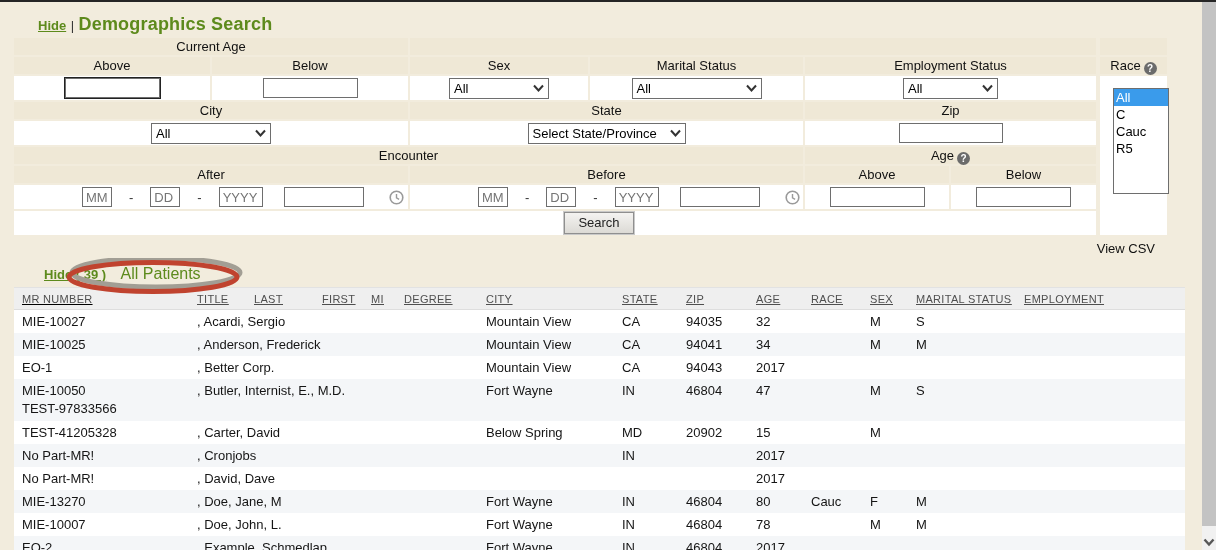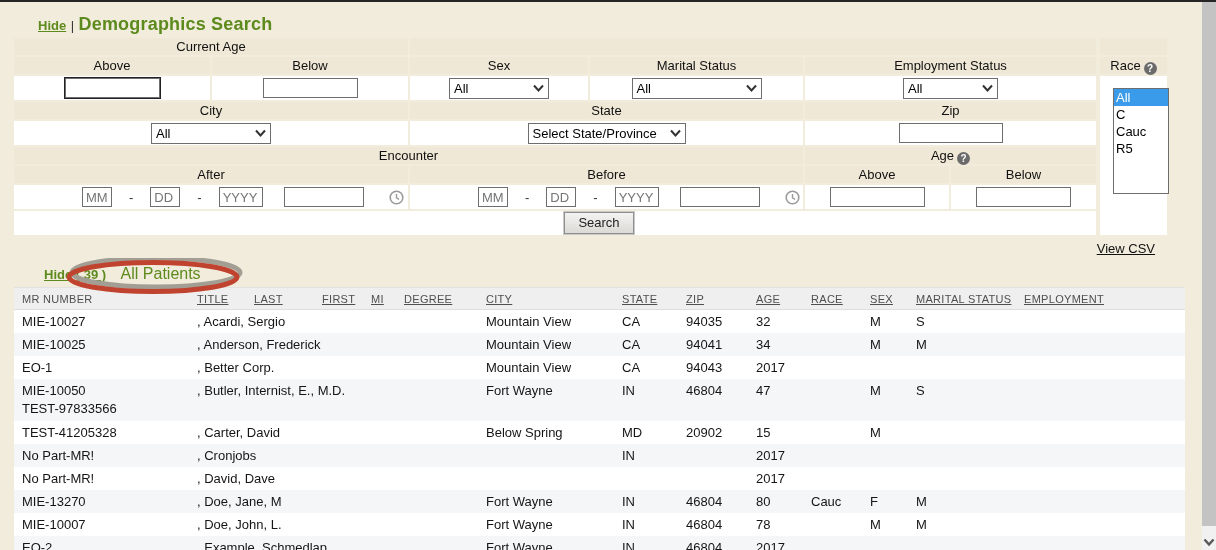--- a/index.html
+++ b/index.html
@@ -74,32 +74,32 @@
   .search-row { background:#fff; height:24px; display:flex; align-items:center; justify-content:center; }
   .search-btn {
     margin-left:88px;
     font-family:"Liberation Sans",sans-serif; font-size:13px; color:#222;
     background:linear-gradient(#f4f3f1,#dcdad5);
     border:1px solid #8f8f8f; box-shadow:0 0 0 1px #c9c9c9;
     padding:2px 13px 3px; cursor:pointer;
   }
 
   .csv-band { margin-top:2px; height:22px; display:flex; align-items:center; justify-content:flex-end; padding-right:30px; }
-  .csv-link { color:#101010; font-size:13px; text-decoration:underline; cursor:pointer; }
+  .csv-link { color:#101010; font-size:13px; cursor:pointer; }
 
   
   .patients-line { margin-top:6px; height:22px; position:relative; padding-left:6px; white-space:nowrap; }
   .patients-title { color:#5d8a1c; font-weight:normal; font-size:16px; margin-left:10px; }
   .annotation-svg { position:absolute; left:48px; top:-7px; pointer-events:none; }
 
   .grid14 {
     display:grid;
     grid-template-columns:175px 57px 68px 49px 33px 82px 136px 64px 70px 55px 59px 46px 108px 169px;
   }
-  .thead { background:#efefef; border-top:1px solid #e2e2e2; border-bottom:1px solid #dedede; }
+  .thead { background:#efefef; border-top:1px solid #e2e2e2; border-bottom:1px solid #dedede;text-decoration:underline; }
   .th {
     font-size:11px; color:#4f4f4f; padding:5px 0 4px 8px; letter-spacing:.3px;
     white-space:nowrap; overflow:hidden;
   }
   .th.sortable { text-decoration:underline; cursor:pointer; }
   .trow { background:#fff; }
   .trow.alt { background:#f4f6f8; }
   .td { font-size:13px; color:#151515; padding:4px 0 4px 8px; white-space:nowrap; overflow:hidden; }
   .td.name { grid-column:2 / span 5; }
   .mr-line2 { padding:3px 0 1px; }

